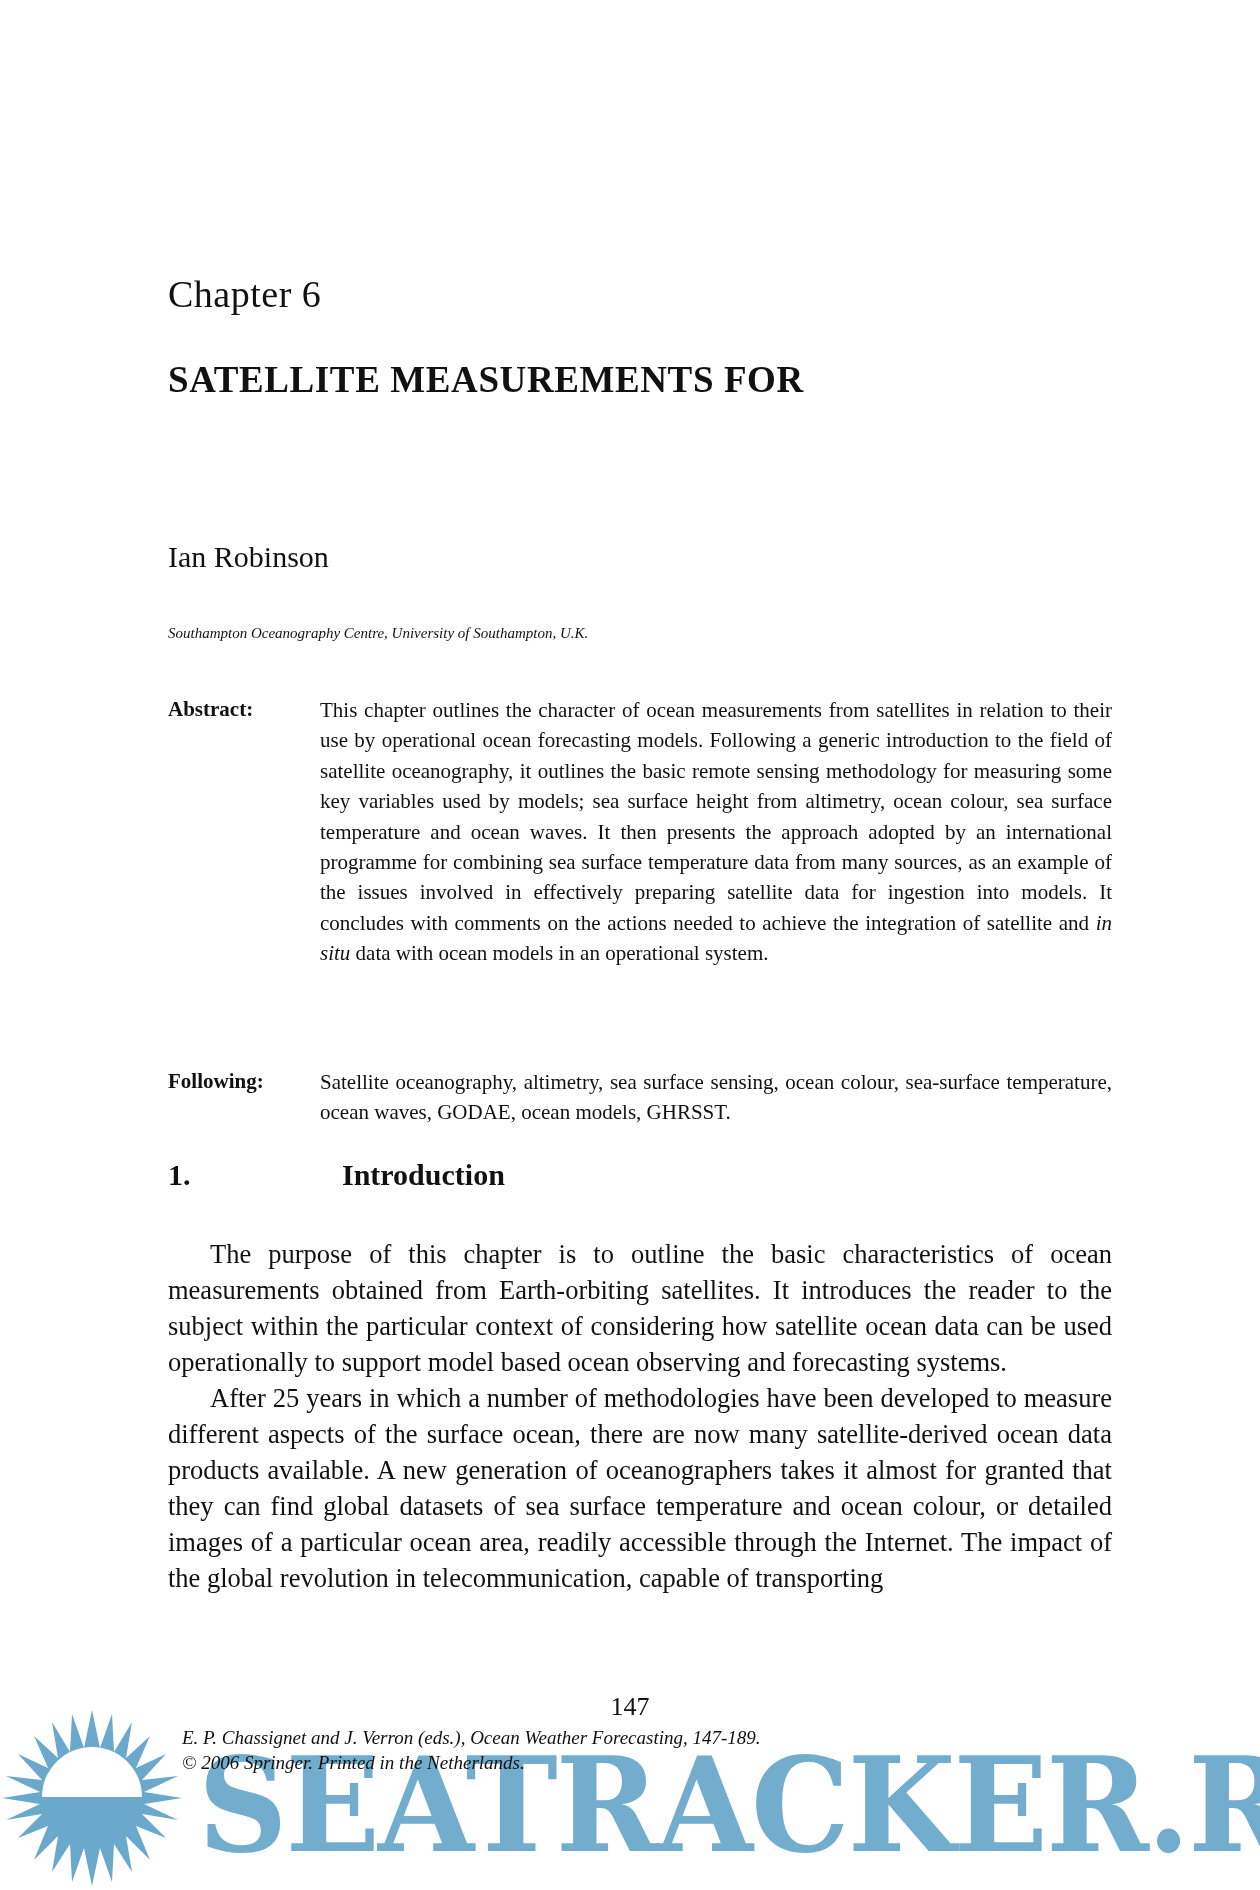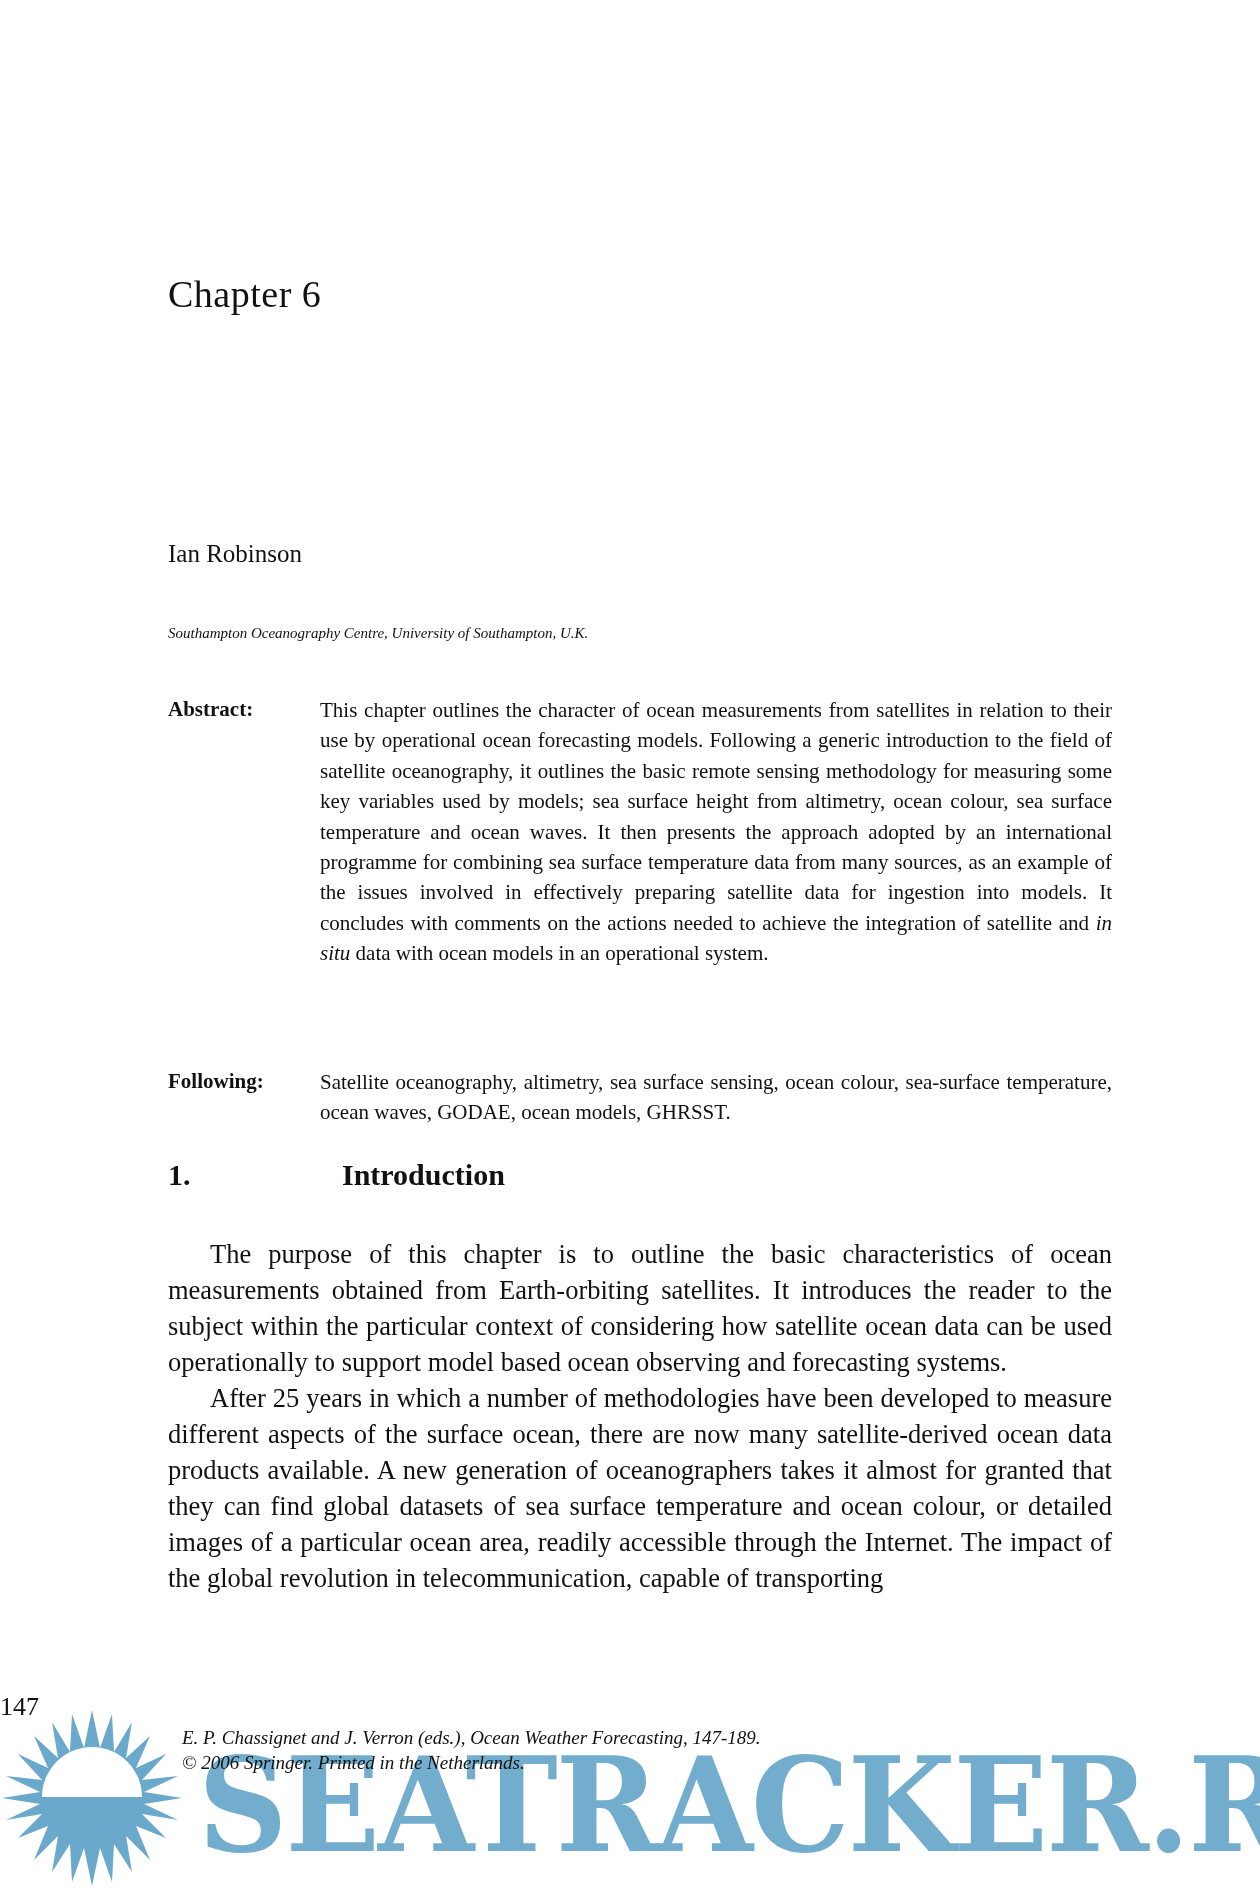--- a/index.html
+++ b/index.html
@@ -1,47 +1,48 @@
 <!DOCTYPE html>
 <html><head>
 <meta charset="utf-8">
 <style>
   html, body { margin: 0; padding: 0; background: #ffffff; }
   body { width: 1260px; height: 1890px; position: relative; overflow: hidden;
          font-family: "Liberation Serif", "DejaVu Serif", serif; color: #111; }
   .abs { position: absolute; }
   .chapter { left: 168px; top: 272px; font-size: 38px; letter-spacing: 0.5px; }
   .title { left: 168px; top: 356px; font-size: 37px; font-weight: bold; line-height: 47px; letter-spacing: 0.6px; }
-  .author { left: 168px; top: 540px; font-size: 25px; }
+  .author { left: 168px; top: 540px; font-size: 30px; }
   .affil { left: 168px; top: 625px; font-size: 15px; font-style: italic; }
   .label { left: 168px; font-size: 21px; font-weight: bold; }
   .block { left: 320px; width: 792px; font-size: 21px; line-height: 30.4px; text-align: justify; }
   .abstract-label { top: 697px; }
   .abstract-text { top: 695px; }
   .keywords-label { top: 1069px; }
   .keywords-text { top: 1067px; }
   .sec-num { left: 168px; top: 1158px; font-size: 30px; font-weight: bold; }
   .sec-title { left: 294px; top: 1158px; font-size: 30px; font-weight: bold; margin-left: 48px; }
   .body-text { left: 168px; width: 944px; top: 1236px; font-size: 26.5px; line-height: 36px; text-align: justify; }
   .body-text p { margin: 0; text-indent: 42px; }
-  .page-num { left: 0; width: 1260px; top: 1692px; text-align: left; font-size: 26px; }
+  .page-num { left: 0; width: 1260px; top: 1692px; text-align: center; font-size: 26px; }
   .footnote { left: 182px; font-size: 19px; font-style: italic; }
   .fn1 { top: 1727px; }
   .fn2 { top: 1752px; }
   .watermark { left: 0; top: 1700px; width: 1260px; height: 190px; }
   .wm-text { left: 198px; top: 1738px; font-family: "DejaVu Serif", serif; font-weight: bold;
              font-size: 124px; letter-spacing: -2px; line-height: 130px; color: #6ba9cc;
              transform: scaleY(1.05); transform-origin: top left; opacity: 0.95; }
 </style>
 </head>
 <body>
 
 <div class="abs chapter">Chapter  6</div>
 
 <div class="abs title">
+  <div>SATELLITE MEASUREMENTS FOR</div>
 </div>
 
 <div class="abs author">Ian Robinson</div>
 <div class="abs affil">Southampton Oceanography Centre, University of Southampton, U.K.</div>
 
 <div class="abs label abstract-label">Abstract:</div>
 <div class="abs block abstract-text"><span>This chapter outlines the character of ocean measurements from satellites in relation to their use by operational ocean forecasting models.  Following a generic introduction to the field of satellite oceanography, it outlines the basic remote sensing methodology for measuring some key variables used by models; sea surface height from altimetry, ocean colour, sea surface temperature and ocean waves.  It then presents the approach adopted by an international programme for combining sea surface temperature data from many sources, as an example of the issues involved in effectively preparing satellite data for ingestion into models.  It concludes with comments on the actions needed to achieve the integration of satellite and </span><i>in situ</i><span> data with ocean models in an operational system.</span></div>
 
 <div class="abs label keywords-label">Following:</div>
 <div class="abs block keywords-text">Satellite oceanography, altimetry, sea surface sensing, ocean colour, sea-surface temperature, ocean waves, GODAE, ocean models, GHRSST.</div>

